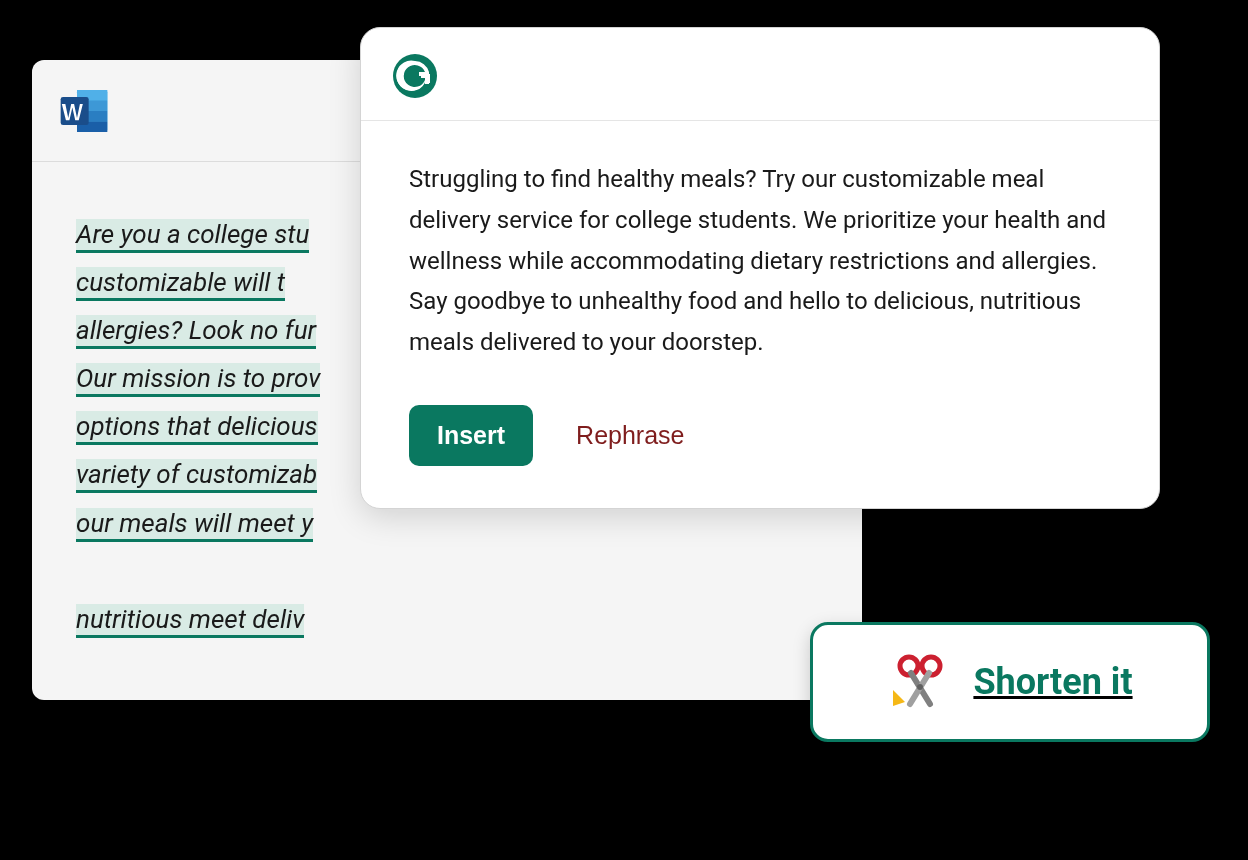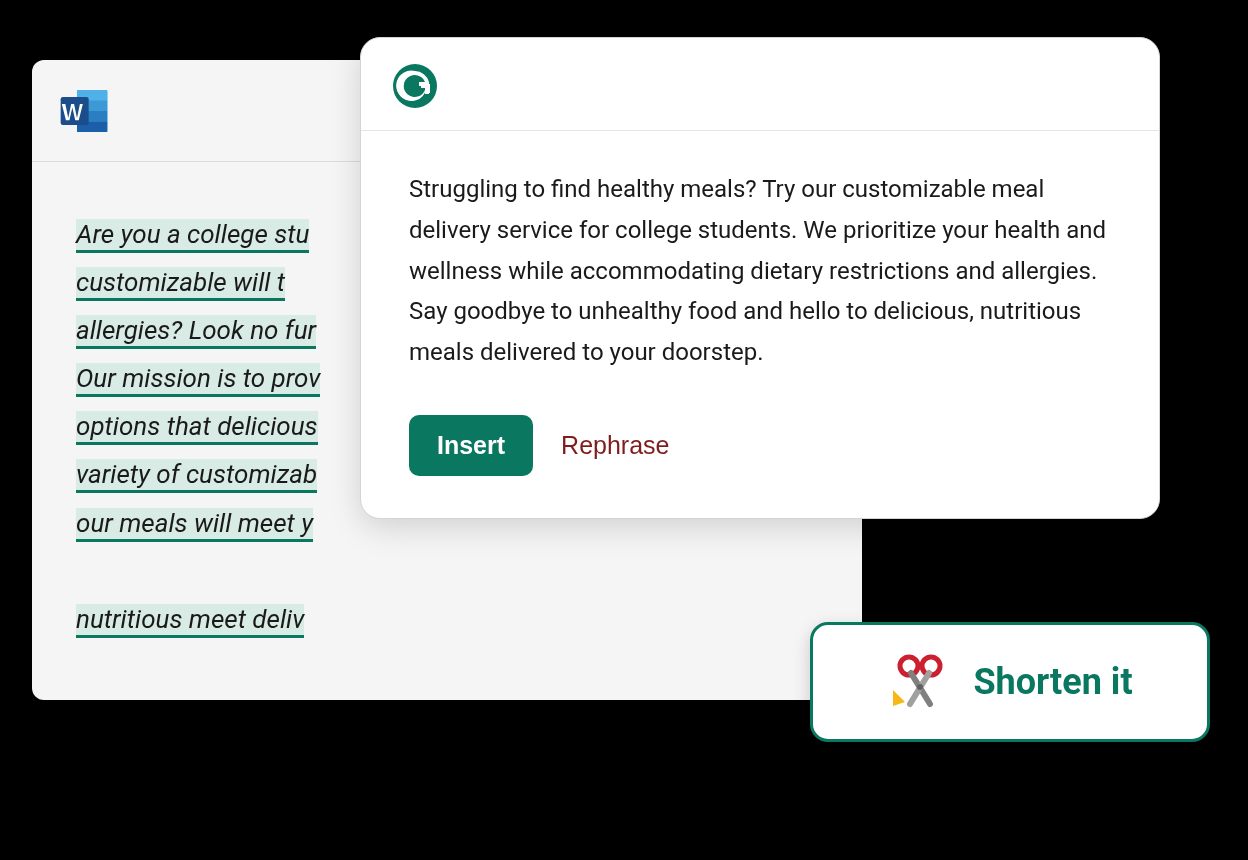--- a/index.html
+++ b/index.html
@@ -60,21 +60,21 @@
     .highlighted-text span {
       background-color: #d9ebe5;
       border-bottom: 3px solid #0a7860;
       padding-bottom: 1px;
       font-style: italic;
     }
     
     .grammarly-popup {
       position: absolute;
       left: 360px;
-      top: 37px;
+      top: 27px;
       width: 800px;
       background: #fff;
       border: 1px solid #d4d4d4;
       border-radius: 20px;
       box-shadow: 0 8px 32px rgba(0,0,0,0.15);
       overflow: hidden;
     }
     
     .grammarly-header {
       padding: 26px 32px 22px 32px;
@@ -93,21 +93,21 @@
     .suggestion-text {
       font-size: 24px;
       line-height: 1.7;
       color: #1a1a1a;
       margin-bottom: 42px;
     }
     
     .button-row {
       display: flex;
       align-items: center;
-      gap: 28px;
+      gap: 43px;
     }
     
     .insert-button {
       background: #0a7860;
       color: #fff;
       border: none;
       border-radius: 10px;
       padding: 16px 28px;
       font-size: 25px;
       font-weight: 700;
@@ -131,20 +131,21 @@
       height: 120px;
       background: #fff;
       border: 3px solid #0a7860;
       border-radius: 18px;
       box-shadow: 0 6px 18px rgba(0,0,0,0.18);
       display: flex;
       align-items: center;
       justify-content: center;
       gap: 26px;
       cursor: pointer;
+      text-decoration: underline;
     }
     
     .scissors-icon {
       width: 60px;
       height: 60px;
       position: relative;
     }
     
     .shorten-label {
       font-size: 36px;

